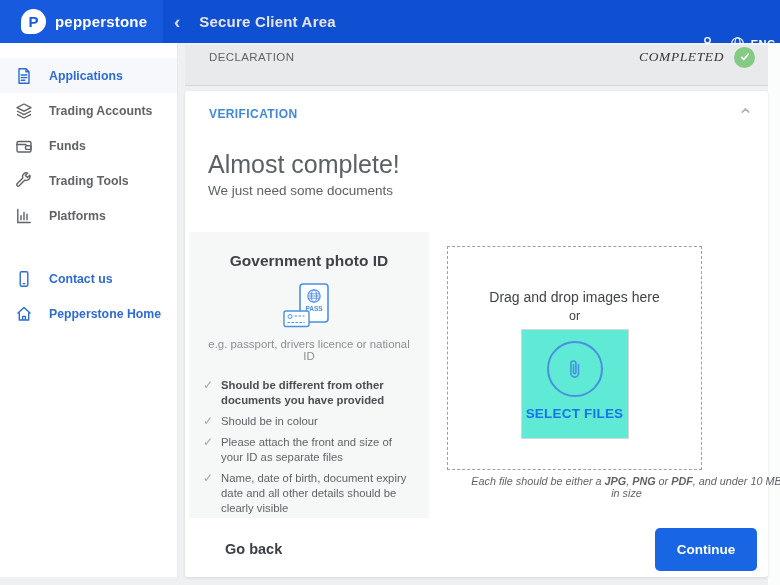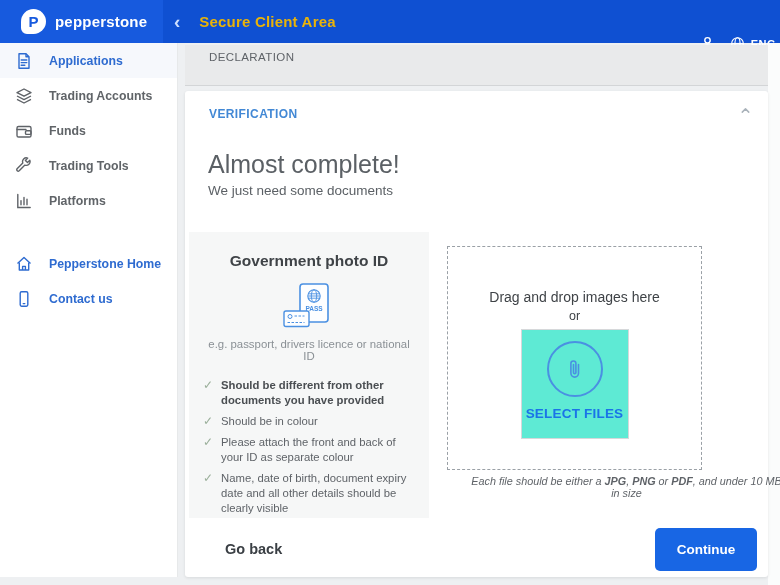--- a/index.html
+++ b/index.html
@@ -9,29 +9,29 @@
 
   
   .topbar { position:absolute; left:0; top:0; width:780px; height:43px; background:#0f50d2; }
   .topbar-left { position:absolute; left:0; top:0; width:163px; height:43px; background:#175ade;
                  display:flex; align-items:center; padding-left:21px; gap:9px; cursor:pointer; }
   .logo-mark { width:25px; height:25px; background:#ffffff; color:#175ade; font-weight:bold; font-size:15px;
                border-radius:50% 50% 50% 6px; display:flex; align-items:center; justify-content:center; }
   .logo-text { color:#ffffff; font-weight:bold; font-size:15px; letter-spacing:.2px; }
   .topbar-title-group { position:absolute; left:170px; top:0; height:43px; display:flex; align-items:center; gap:15px; }
   .back-icon { color:#cfe0ff; font-size:19px; font-weight:bold; line-height:1; cursor:pointer; padding:2px 4px; }
-  .topbar-title { color:#eab308; font-weight:bold; font-size:15px; letter-spacing:.2px;text-align:center; }
+  .topbar-title { color:#e5e5e5; font-weight:bold; font-size:15px; letter-spacing:.2px;text-align:center; }
   .topbar-right { position:absolute; right:4px; top:16px; height:55px; display:flex; align-items:center; gap:12px; }
   .topbar-right svg { display:block; }
   .lang-label { color:#ffffff; font-weight:bold; font-size:11px; letter-spacing:.5px; }
   .icon-btn { cursor:pointer; display:flex; align-items:center; gap:5px; }
 
   
   .sidebar { position:absolute; left:0; top:43px; width:178px; height:534px; background:#ffffff;
-             border-right:1px solid #e7e9ea; }
+             border-right:1px solid #e7e9ea; padding-top:15px; }
   .side-item { height:35px; display:flex; align-items:center; gap:16px; padding-left:15px; cursor:pointer; }
   .side-item svg { flex:0 0 auto; display:block; }
   .side-label { font-size:12.3px; font-weight:600; color:#606468; }
   .side-item.active { background:#f6f8fc; }
   .side-item.active .side-label { color:#2e6bd0; }
   .side-footer { margin-top:28px; }
   .side-item.blue .side-label { color:#2e6bd0; }
 
   .scroll-strip { position:absolute; left:768px; top:43px; width:12px; height:542px; background:#fbfcfc; }
 
@@ -154,40 +154,48 @@
       <svg width="18" height="18" viewBox="0 0 18 18" fill="none" stroke="#5f6368" stroke-width="1.4" stroke-linecap="round">
         <path d="M2.8 2.5v13h12.4"></path>
         <path d="M6 12.8V8.6M9 12.8V5.4M12 12.8V7.2"></path>
       </svg>
       <span class="side-label">Platforms</span>
     </div>
 
     <div class="side-footer">
       <div class="side-item blue">
         <svg width="18" height="18" viewBox="0 0 18 18" fill="none" stroke="#2e6bd0" stroke-width="1.4" stroke-linejoin="round">
+          <rect x="5.2" y="1.8" width="7.6" height="14.4" rx="1.4"></rect>
+          <path d="M8.2 13.6h1.6" stroke-linecap="round"></path>
+        </svg>
+        <span class="side-label">Contact us</span>
+      </div>
+      <div class="side-item blue">
+        <svg width="18" height="18" viewBox="0 0 18 18" fill="none" stroke="#2e6bd0" stroke-width="1.4" stroke-linejoin="round">
           <path d="M2.5 8.5L9 2.5l6.5 6"></path>
           <path d="M4.3 7.5v7.5h9.4V7.5"></path>
           <path d="M7.6 15v-3.6h2.8V15"></path>
         </svg>
         <span class="side-label">Pepperstone Home</span>
       </div>
-      <div class="side-item blue">
-        <svg width="18" height="18" viewBox="0 0 18 18" fill="none" stroke="#2e6bd0" stroke-width="1.4" stroke-linejoin="round">
-          <rect x="5.2" y="1.8" width="7.6" height="14.4" rx="1.4"></rect>
-          <path d="M8.2 13.6h1.6" stroke-linecap="round"></path>
-        </svg>
-        <span class="side-label">Contact us</span>
-      </div>
     </div>
   </aside>
 
   <div class="scroll-strip"></div>
 
   <section class="decl-bar">
     <span class="decl-title">DECLARATION</span>
+    <span class="decl-status">
+      <span class="decl-status-text">COMPLETED</span>
+      <span class="check-circle">
+        <svg width="12" height="12" viewBox="0 0 16 16" fill="none" stroke="#ffffff" stroke-width="2.4" stroke-linecap="round" stroke-linejoin="round">
+          <path d="M3.5 8.5l2.8 2.8 6-7"></path>
+        </svg>
+      </span>
+    </span>
   </section>
 
   <section class="card">
     <span class="verif-title">VERIFICATION</span>
     <span class="collapse-btn">
       <svg width="13" height="13" viewBox="0 0 16 16" fill="none" stroke="#a9b2ba" stroke-width="1.8" stroke-linecap="round" stroke-linejoin="round">
         <path d="M4 10l4-4 4 4"></path>
       </svg>
     </span>
 
@@ -213,21 +221,21 @@
         <div class="req-item">
           <span class="req-check">✓</span>
           <span class="req-text">Should be different from other documents you have provided</span>
         </div>
         <div class="req-item">
           <span class="req-check">✓</span>
           <span class="req-text">Should be in colour</span>
         </div>
         <div class="req-item">
           <span class="req-check">✓</span>
-          <span class="req-text">Please attach the front and back of your ID as separate colour</span>
+          <span class="req-text">Please attach the front and size of your ID as separate files</span>
         </div>
         <div class="req-item">
           <span class="req-check">✓</span>
           <span class="req-text">Name, date of birth, document expiry date and all other details should be clearly visible</span>
         </div>
       </div>
     </div>
 
     <div class="dropzone">
       <div class="drag-text">Drag and drop images here</div>

